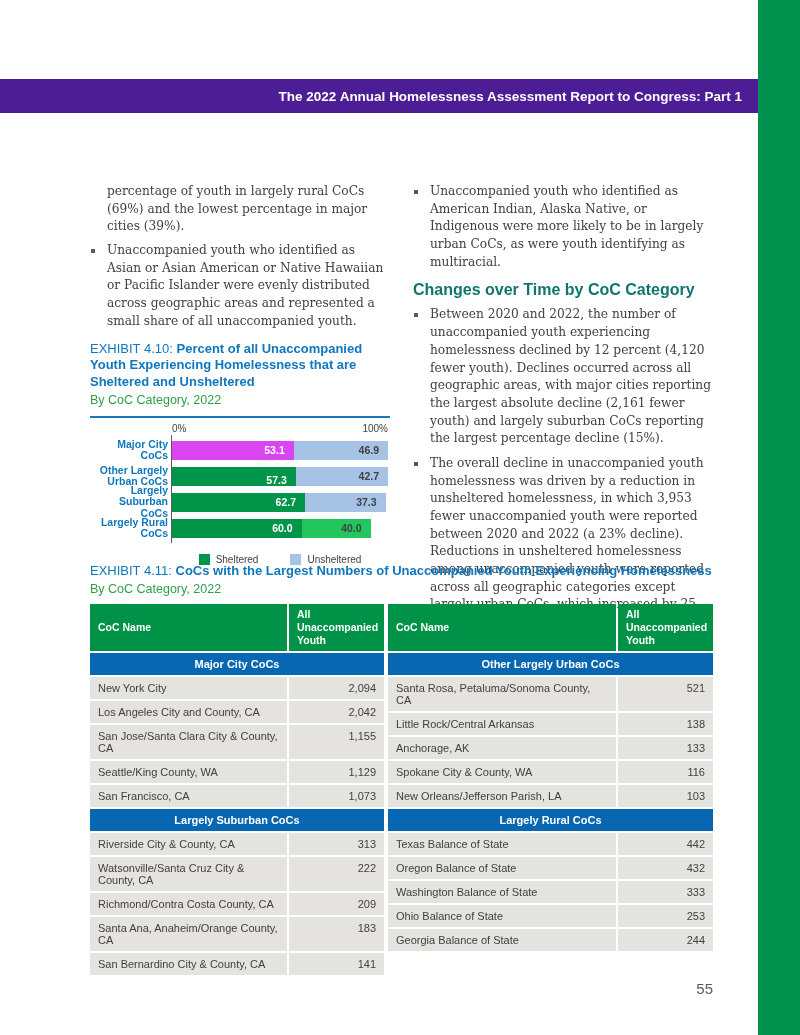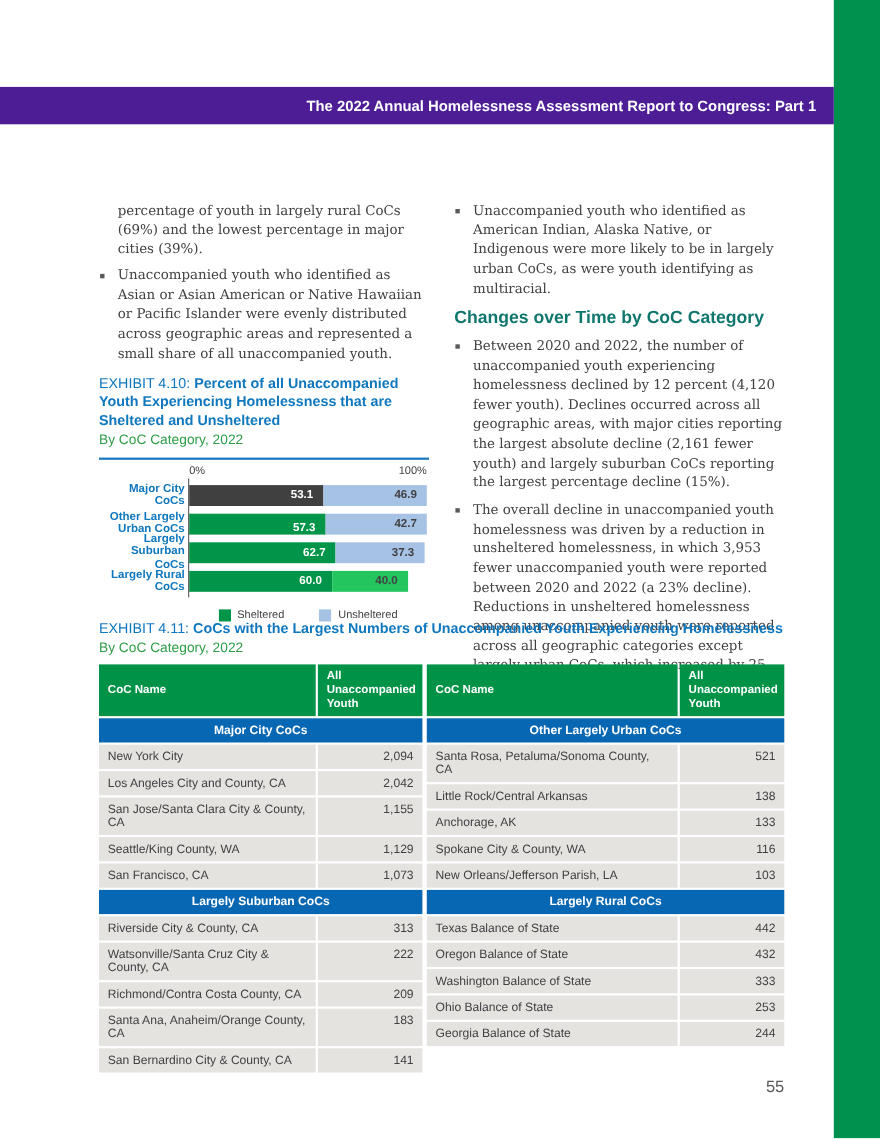--- a/index.html
+++ b/index.html
@@ -87,21 +87,21 @@
         <div class="axis-row">
           <span>0%</span>
           <span>100%</span>
         </div>
 
         <div class="bars-wrap" id="chart-rows">
           <div class="vaxis"></div>
         <div class="crow">
               <div class="clabel">Major City CoCs</div>
               <div class="cbars">
-                <div class="seg g" style="width: 131px; background: #404040;">
+                <div class="seg g" style="width: 131px; background: #d946ef;">
                   <span>53.1</span>
                 </div>
                 <div class="seg b" style="width: 101.304px; background: rgb(166, 195, 230); text-align: right;">
                   <span>46.9</span>
                 </div>
               </div>
             </div>
             <div class="crow">
               <div class="clabel">Other Largely Urban CoCs</div>
               <div class="cbars">

